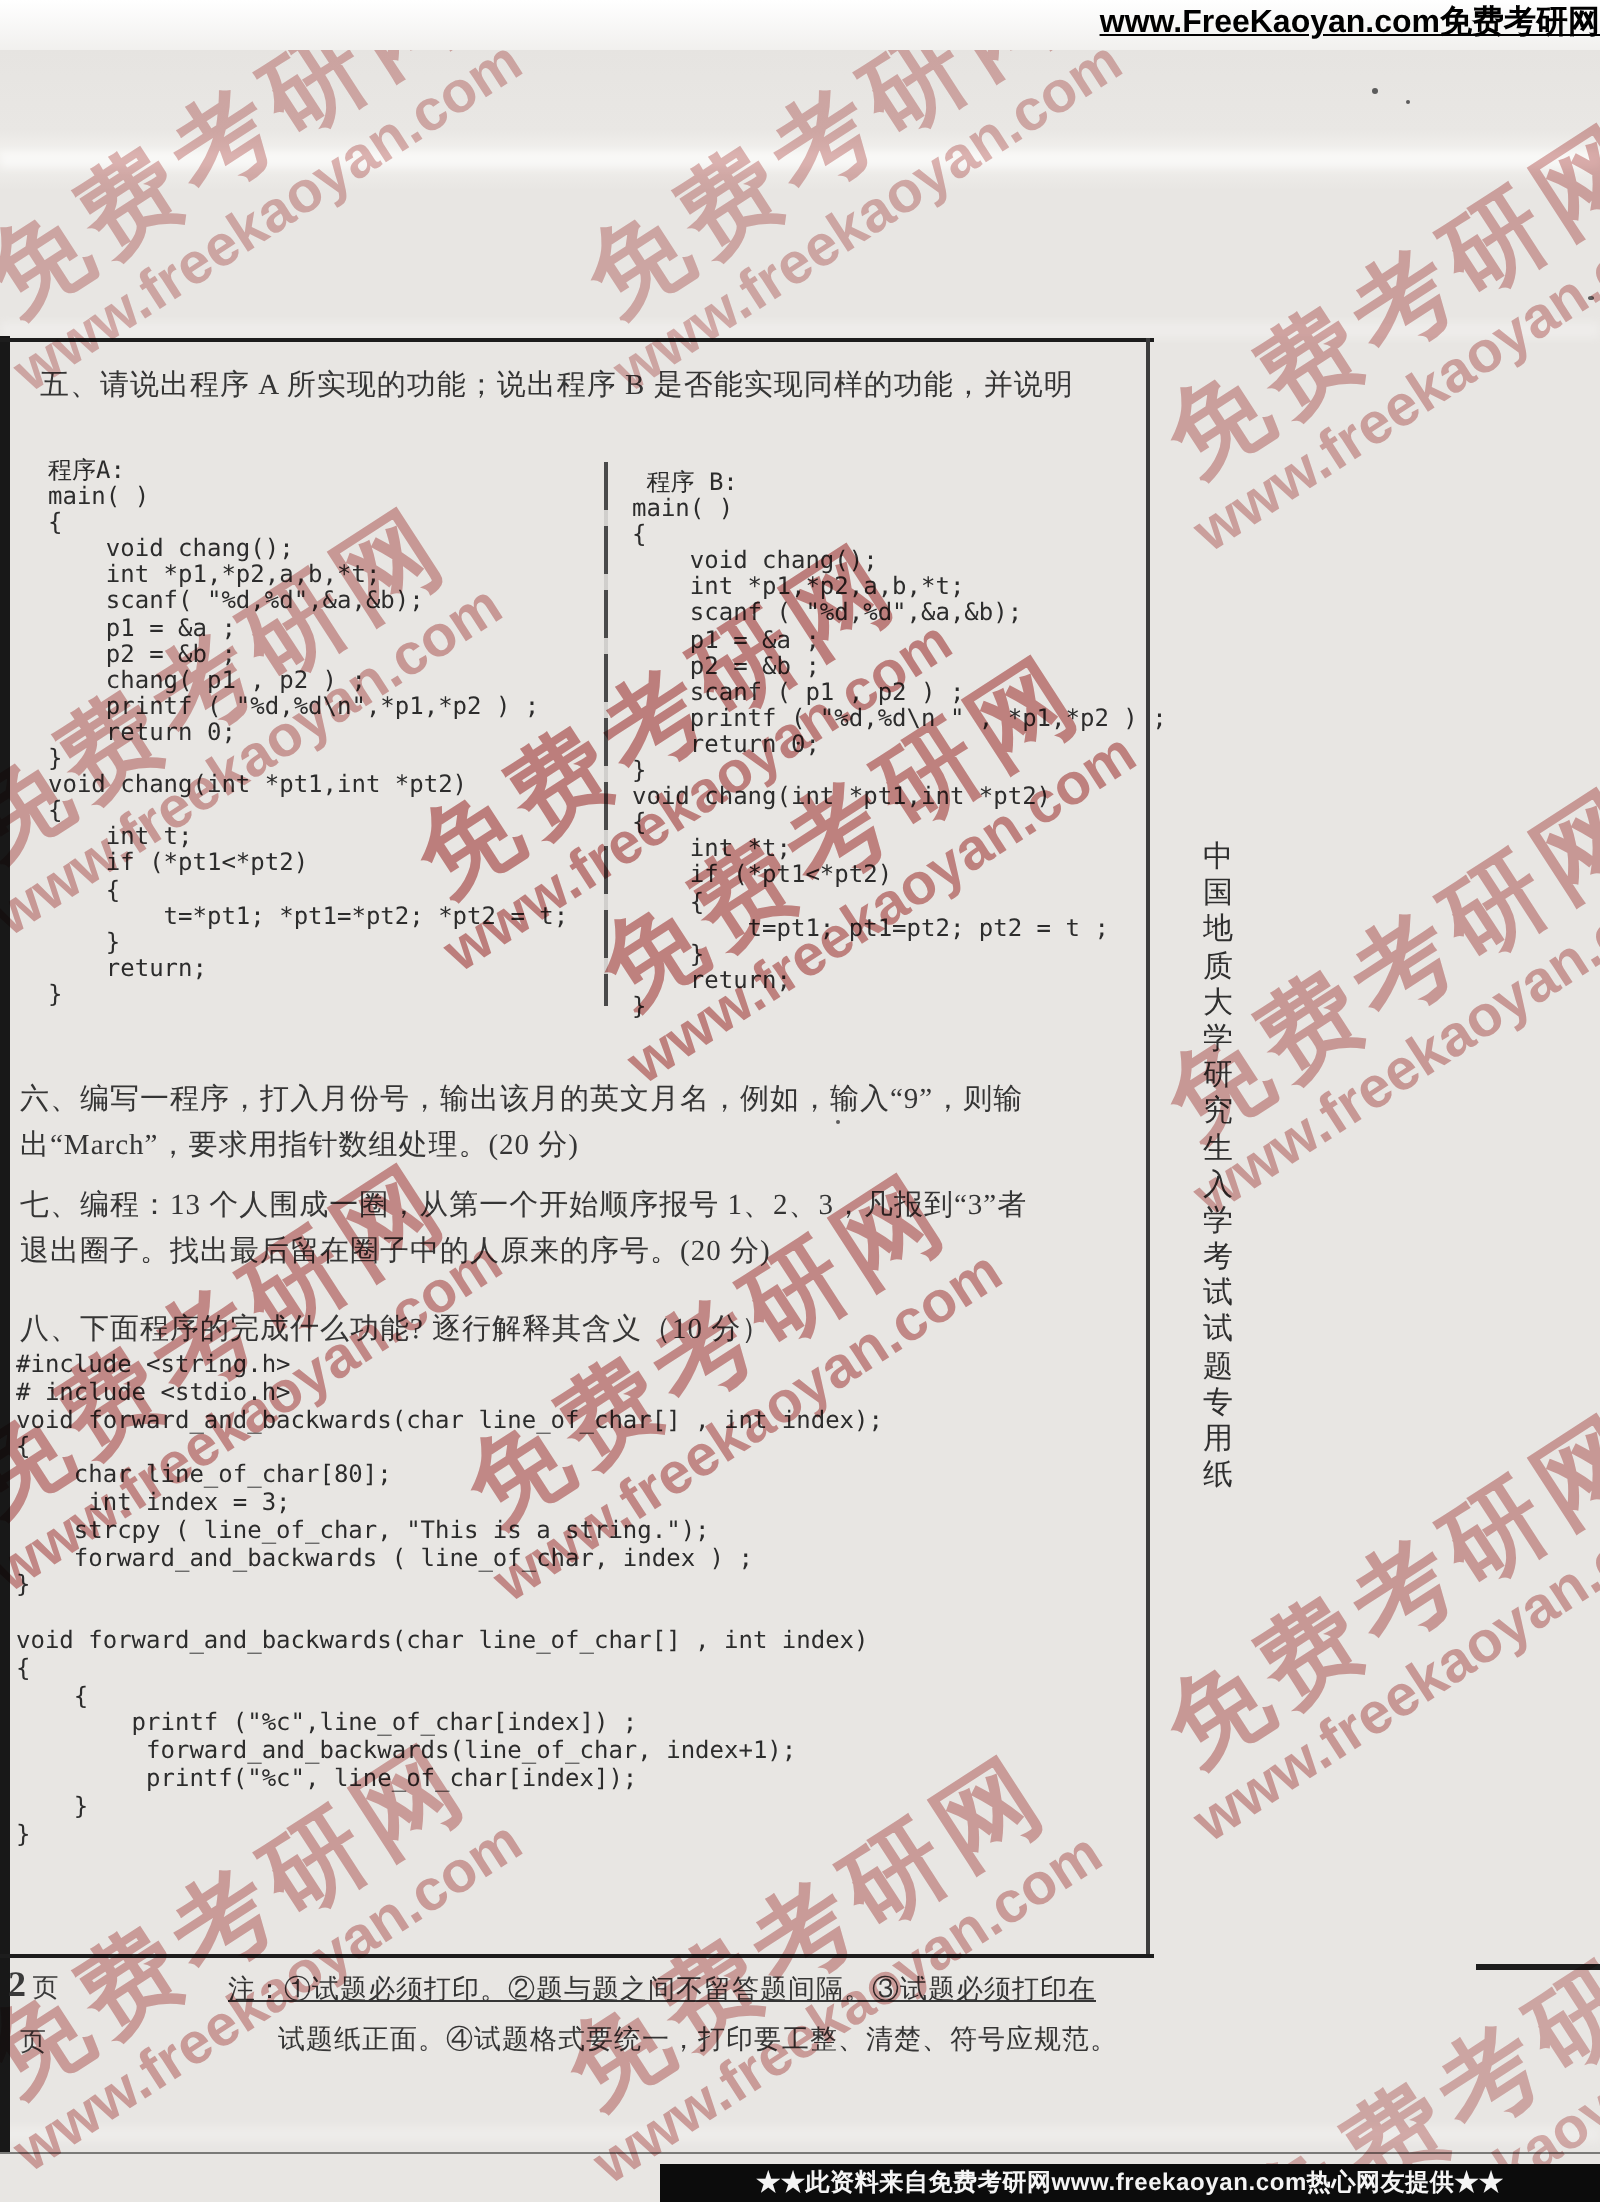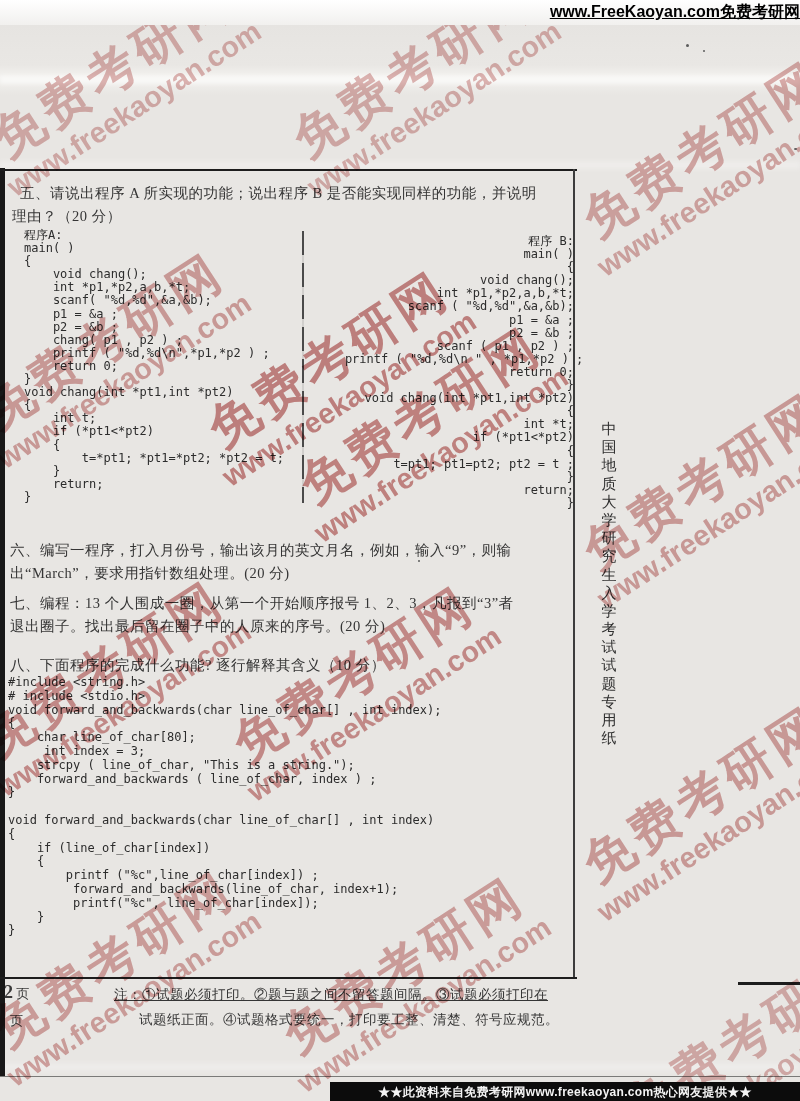--- a/index.html
+++ b/index.html
@@ -34,21 +34,21 @@
   .qtext{position:absolute;z-index:2;font-size:14.5px;line-height:22.5px;letter-spacing:.5px;}
   #q5{left:12px;top:182px;width:545px;}
   #q5 .l1{padding-left:8px;}
   #q6{left:10px;top:539px;width:545px;}
   #q7{left:10px;top:592px;width:545px;}
   #q8{left:10px;top:654px;width:545px;}
 
   .codeblock{position:absolute;z-index:2;font-family:"DejaVu Sans Mono","Liberation Mono",monospace;
              font-size:12px;color:#2c2c2c;}
   #colA{left:24px;top:229px;width:276px;line-height:13.1px;}
-  #colB{left:316px;top:235px;width:258px;line-height:13.1px;text-align:right;}
+  #colB{left:316px;top:235px;width:258px;line-height:13.1px;}
   #code2{left:8px;top:676px;width:560px;line-height:13.8px;}
   .code-line{white-space:pre;}
 
   
   #side-label{position:absolute;left:597px;top:420px;width:24px;z-index:2;
               font-family:"Liberation Serif","DejaVu Serif",serif;color:#2f2f2f;}
   #side-label .vchar{display:block;height:18.2px;font-size:15px;text-align:center;line-height:18.2px;}
 
   
   #page-num-top{position:absolute;left:4px;top:982px;z-index:2;font-size:13px;color:#3a3a3a;}
@@ -90,21 +90,20 @@
   <div id="left-strip"></div>
   <div id="rule-top" class="hrule"></div>
   <div id="vrule-right"></div>
   <div id="col-divider"></div>
   <div id="rule-bottom" class="hrule"></div>
   <div id="rule-bottom-right" class="hrule"></div>
   <div id="rule-footer" class="hrule"></div>
 
   <div id="q5" class="qtext cn">
     <div class="l1">五、请说出程序 A 所实现的功能；说出程序 B 是否能实现同样的功能，并说明</div>
-    <div>理由？（20 分）</div>
   </div>
 
   <div id="colA" class="codeblock">
       <div class="code-line">程序A:</div>
       <div class="code-line">main( )</div>
       <div class="code-line">{</div>
       <div class="code-line">    void chang();</div>
       <div class="code-line">    int *p1,*p2,a,b,*t;</div>
       <div class="code-line">    scanf( "%d,%d",&amp;a,&amp;b);</div>
       <div class="code-line">    p1 = &amp;a ;</div>
@@ -167,21 +166,20 @@
       <div class="code-line">void forward_and_backwards(char line_of_char[] , int index);</div>
       <div class="code-line">{</div>
       <div class="code-line">    char line_of_char[80];</div>
       <div class="code-line">     int index = 3;</div>
       <div class="code-line">    strcpy ( line_of_char, "This is a string.");</div>
       <div class="code-line">    forward_and_backwards ( line_of_char, index ) ;</div>
       <div class="code-line">}</div>
       <div class="code-line">&nbsp;</div>
       <div class="code-line">void forward_and_backwards(char line_of_char[] , int index)</div>
       <div class="code-line">{</div>
-      <div class="code-line">    if (line_of_char[index])</div>
       <div class="code-line">    {</div>
       <div class="code-line">        printf ("%c",line_of_char[index]) ;</div>
       <div class="code-line">         forward_and_backwards(line_of_char, index+1);</div>
       <div class="code-line">         printf("%c", line_of_char[index]);</div>
       <div class="code-line">    }</div>
       <div class="code-line">}</div>
     </div>
 
   <div id="side-label">
       <span class="vchar">中</span>

